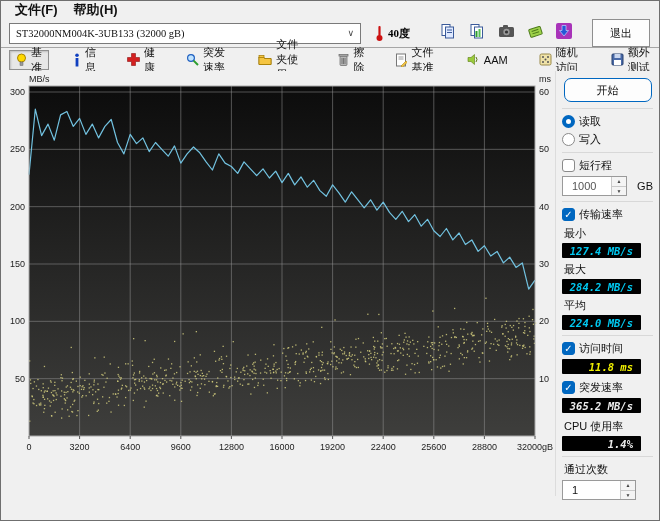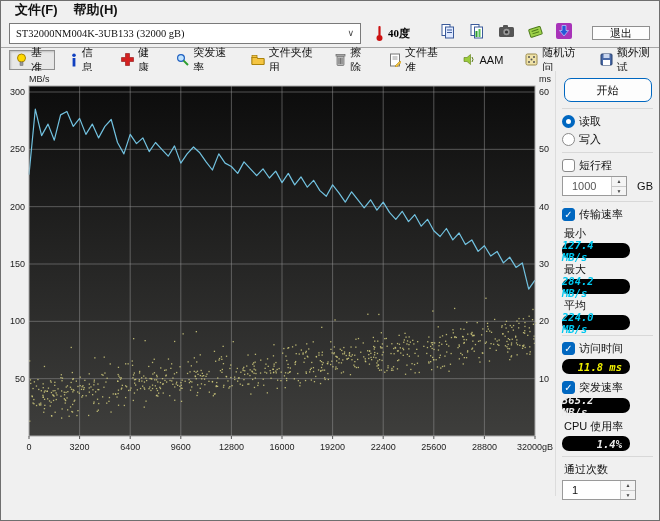--- a/index.html
+++ b/index.html
@@ -24,26 +24,26 @@
   
   .toolbar { height:28px; display:flex; align-items:center; padding:0 8px; background:#f0f0f0;font-family:Liberation Serif, serif; }
   .drive-select { width:352px; height:21px; background:#fff; border:1px solid #7a7a7a;
                   display:flex; align-items:center; font-size:10.5px; color:#111; padding:0 6px; }
   .drive-select .val { flex:1; white-space:nowrap; overflow:hidden; }
   .drive-select .chev { font-size:9px; color:#444; }
   .temp-wrap { display:flex; align-items:center; margin-left:14px; }
   .temp-text { font-size:11px; font-weight:bold; color:#000; margin-left:4px; }
   .tool-icons { display:flex; align-items:center; gap:5px; margin-left:26px; }
   .tool-btn { width:24px; height:22px; display:flex; align-items:center; justify-content:center; }
-  .exit-btn { margin-left:16px; width:58px; height:14px; background:#fdfdfd; border:1px solid #8f8f8f;
+  .exit-btn { margin-left:16px; width:58px; height:28px; background:#fdfdfd; border:1px solid #8f8f8f;
               font-size:11px; color:#111; display:flex; align-items:center; justify-content:center; }
 
   
   .tabbar { height:24px; border-top:1px solid #a6a6a6; display:flex; align-items:center;
-            padding-left:8px; gap:8px; background:#f0f0f0; }
+            padding-left:8px; gap:17px; background:#f0f0f0; }
   .tab { display:flex; align-items:center; gap:4px; font-size:11px; color:#111;
          padding:2px 6px; border:1px solid transparent; height:20px; }
   .tab.selected { border:1px solid #8f8f8f; background:#e7e7e7; box-shadow:inset 1px 1px 2px rgba(0,0,0,.18); }
   .ticon { display:flex; align-items:center; }
 
   
   .main { display:flex; height:425px; }
   .chart-region { flex:1; position:relative; background:#f0f0f0; }
   #chart-svg { position:absolute; left:2px; top:1px; }
 
@@ -60,21 +60,21 @@
          flex:none; display:flex; align-items:center; justify-content:center; }
   .cbx.on { background:#0067c0; border-color:#0067c0; color:#fff; font-size:10px; line-height:1; }
   .spinbox { display:flex; width:74px; height:20px; border:1px solid #9a9a9a; background:#fff; }
   .spinbox .sval { flex:1; font-size:11px; color:#555; display:flex; align-items:center; padding-left:9px; }
   .spinner { width:15px; display:flex; flex-direction:column; border-left:1px solid #c9c9c9; }
   .spin-b { flex:1; font-size:5px; color:#444; display:flex; align-items:center; justify-content:center;
             background:#f4f4f4; }
   .spin-b:first-child { border-bottom:1px solid #c9c9c9; }
   .unit { font-size:11px; color:#111; margin-left:6px; }
   .slabel { font-size:11px; color:#111; margin:4px 0 2px 2px; }
-  .lcd { width:68px; height:15px; background:#000; border-radius:7px; display:flex; align-items:center;
+  .lcd { width:79px; height:15px; background:#000; border-radius:1px; display:flex; align-items:center;
          justify-content:flex-end; padding-right:8px; font-family:"DejaVu Sans Mono",monospace;
          font-style:italic; font-weight:bold; font-size:10.5px; letter-spacing:0; }
   .lcd.cyan  { color:#00c8f0; }
   .lcd.yellow{ color:#f0f000; }
   .lcd.white { color:#ececec; }
 </style>
 </head>
 <body>
 
 <div class="window">

